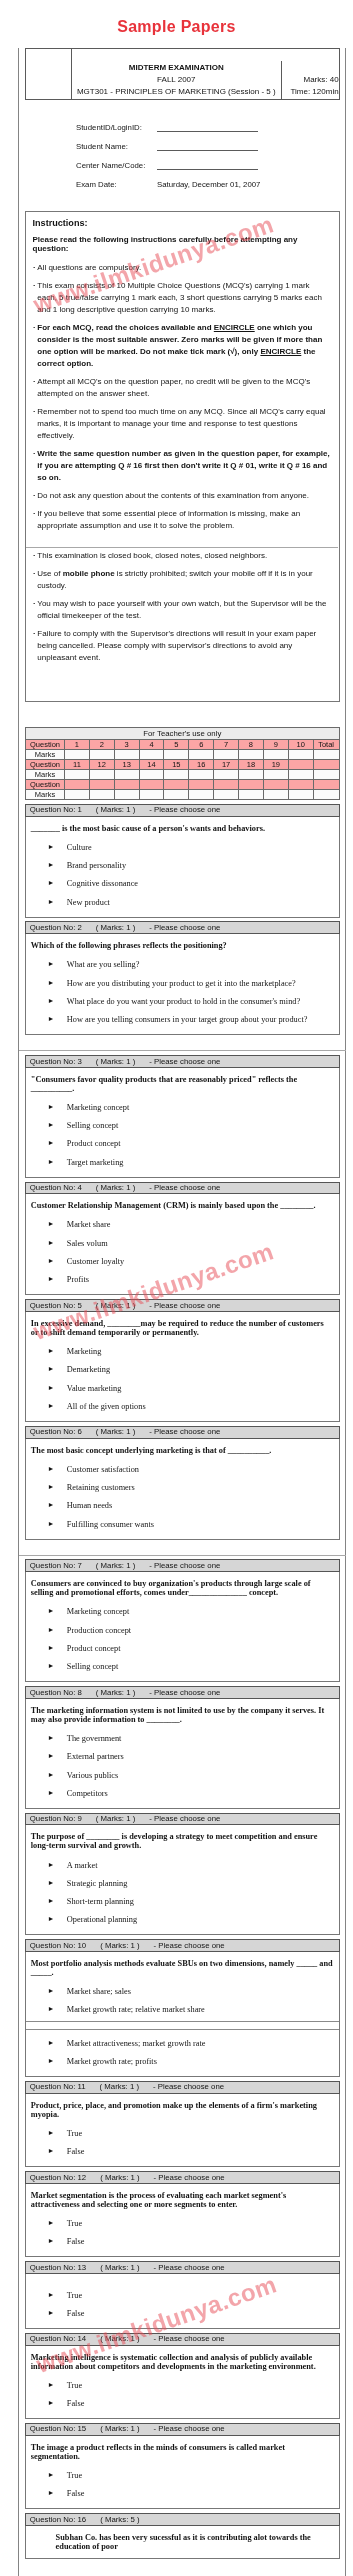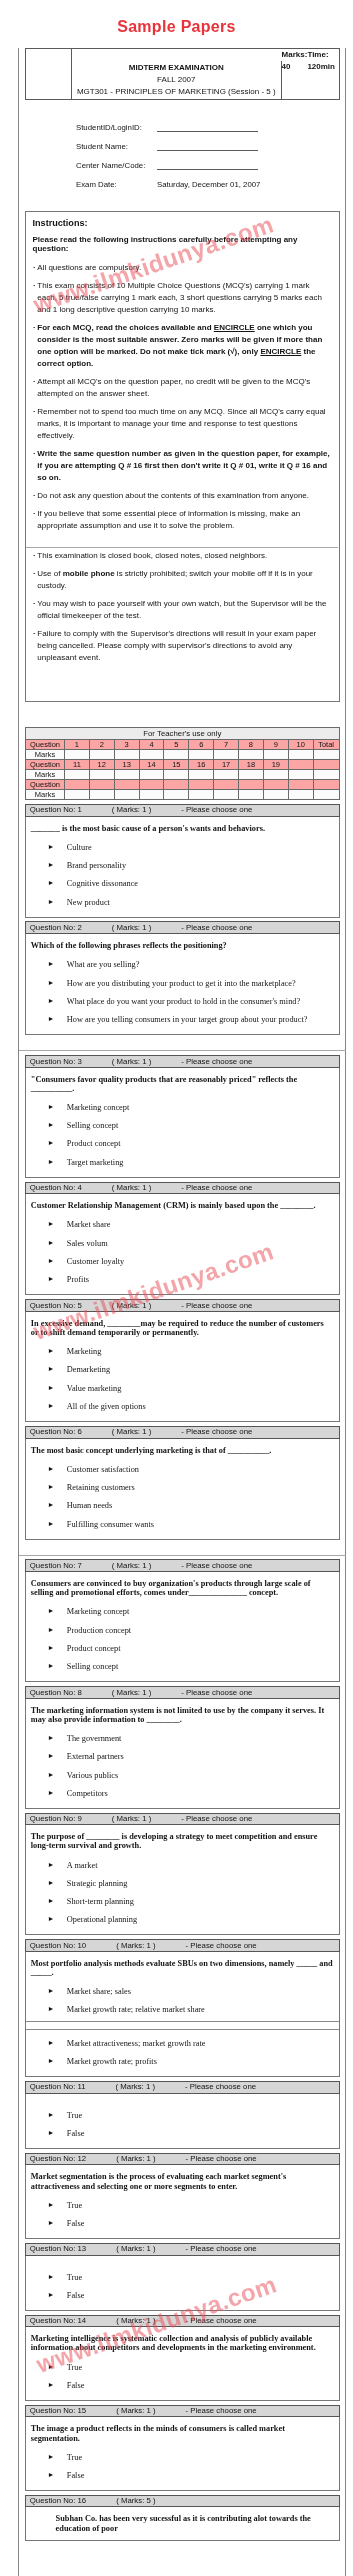--- a/index.html
+++ b/index.html
@@ -26,22 +26,22 @@
     margin:12px 7px 1.1px 18px;
     border-left:0.5px solid #848484;border-right:0.5px solid #848484;border-bottom:0.5px solid #848484;
     padding:0 5.4px 6.5px 6px;position:relative;z-index:1;
   }
   
   .header-table{display:grid;grid-template-columns:46px 1fr 57px;border:0.5px solid #5a5a5a;}
   .ht-left{border-right:0.5px solid #5a5a5a;}
   .ht-center{border-right:0.5px solid #5a5a5a;text-align:center;padding:0.5px 0 1.1px;margin-top:12px;}
   .ht-center .l1{font-weight:bold;font-size:8px;line-height:12px;}
   .ht-center .l2,.ht-center .l3{font-size:8px;line-height:12px;}
-  .ht-right{display:flex;flex-direction:row;justify-content:flex-end;text-align:left;
-            font-size:8px;line-height:12px;padding-bottom:1.1px;font-weight:bold;}
+  .ht-right{display:flex;flex-direction:column;justify-content:flex-end;text-align:right;
+            font-size:8px;line-height:12px;padding-bottom:1.1px;}
   
   .info-section{padding:22.6px 0 13px 51px;}
   .info-row{margin-bottom:8px;height:10.8px;}
   .info-label{display:inline-block;width:81px;font-size:7.8px;vertical-align:bottom;}
   .info-line{display:inline-block;width:101px;border-bottom:1.1px solid #5a5a5a;height:8px;vertical-align:bottom;}
   .info-value{font-size:7.8px;}
   
   .instructions{border:0.5px solid #777;padding:4.8px 6.5px 31px 6.5px;}
   .ins-heading{font-size:9.1px;font-weight:bold;margin:1.1px 0 7.5px;}
   .ins-intro{font-size:8px;font-weight:bold;margin:0 0 8.6px;}
@@ -52,21 +52,21 @@
   
   .teacher{width:100%;border-collapse:collapse;margin-top:25px;font-size:7.5px;table-layout:fixed;}
   .teacher td{border:0.5px solid #6a6a6a;height:9.1px;text-align:center;padding:0 0.5px;overflow:hidden;}
   .teacher .t-title td{background:#ececec;font-size:7.8px;height:10.2px;}
   .teacher .q-row td{background:#fca5a5;}
   .teacher .m-row td{background:#fbfbfb;}
   .teacher td.lbl{width:39px;}
   
   .question{margin-top:3.8px;}
   .qbar{
-    display:flex;gap:30px;align-items:center;
+    display:flex;gap:14px;align-items:center;
     background:#d6d6d6;border:0.5px solid #555;
     font-size:7.8px;padding:0.5px 3.8px 1.1px;height:9.1px;
   }
   .qbody{border:0.5px solid #777;border-top:none;padding:7px 5.4px 5.4px 3.2px;}
   .qbody.part1{border-bottom:0.5px solid #777;padding-left:28px;}
   .stem{
     font-family:"Liberation Serif",serif;font-weight:bold;font-size:8.3px;
     line-height:9.1px;margin:0 0 2.2px 1.6px;white-space:pre-line;
   }
   .options{margin-top:5.4px;}
@@ -557,20 +557,21 @@
           </div>
         </div>
       </section>
       <section class="question">
         <div class="qbar">
           <span class="qno">Question No: 11</span>
           <span class="qmarks">( Marks: 1 )</span>
           <span class="qchoose">-  Please choose one</span>
         </div>
         <div class="qbody">
+          <p class="stem">Product, price, place, and promotion make up the elements of a firm's marketing myopia.</p>
           <div class="options">
             <div class="opt">
               <span class="tri">►</span>
               <span class="otext">True</span>
             </div>
             <div class="opt">
               <span class="tri">►</span>
               <span class="otext">False</span>
             </div>
           </div>

